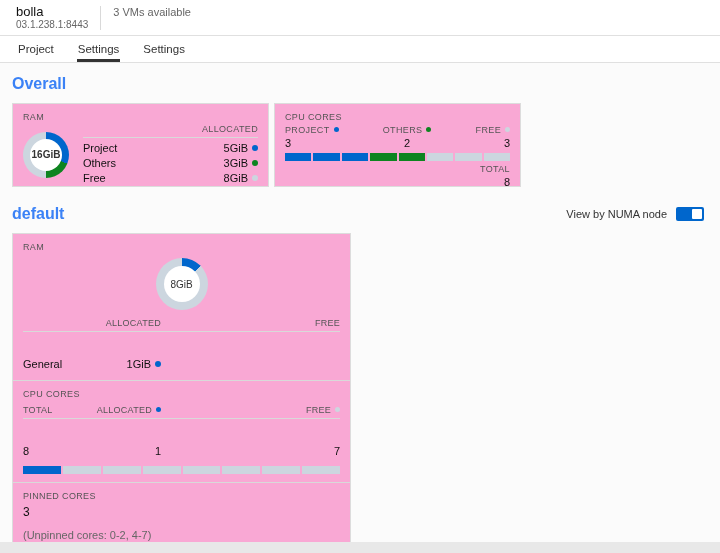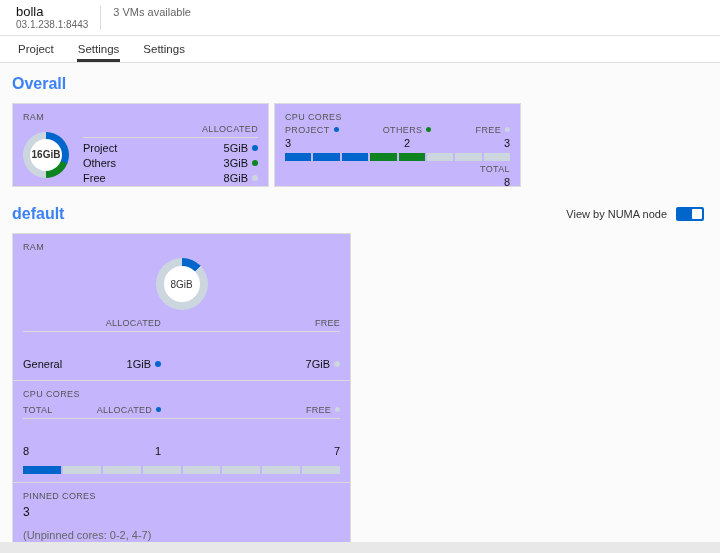--- a/index.html
+++ b/index.html
@@ -19,21 +19,21 @@
   .vms { font-size:11px; color:#666; align-self:flex-start; margin-top:6px;text-align:center; }
   
   .tabs { height:27px; background:#fff; border-bottom:1px solid #e0e0e0;
     display:flex; gap:22px; padding:0 17px; align-items:flex-end; }
   .tab { font-size:11.5px; color:#333; padding:0 1px 7px; cursor:pointer; }
   .tab.active { border-bottom:3px solid #333; padding-bottom:4px; }
   
   .content { padding:8px 16px 0 12px; }
   .section-title { font-size:16px; font-weight:700; color:#3b82f6; margin:4px 0 10px; }
   .cards-row { display:flex; gap:5px; }
-  .card { background:#c4b5fd; border:1px solid #dcdcdc; }
+  .card { background:#f9a8d4; border:1px solid #dcdcdc; }
   .card-label { font-size:9px; color:#555; letter-spacing:.04em; }
   
   .ram-card { width:257px; height:84px; padding:8px 10px; }
   .ram-body { display:flex; gap:14px; align-items:center; margin-top:2px; }
   .donut { position:relative; border-radius:50%; display:flex; align-items:center; justify-content:center; flex:none; }
   .donut::before { content:""; position:absolute; border-radius:50%; background:#fff; }
   .donut.d46 { width:46px; height:46px;font-weight:bold; } .donut.d46::before { inset:7px; }
   .donut.d52 { width:52px; height:52px; margin:6px auto 8px; } .donut.d52::before { inset:8px; }
   .donut-label { position:relative; font-size:10px; color:#333; }
   .legend { flex:1; }
@@ -183,21 +183,20 @@
           <span class="donut-label">8GiB</span>
         </div>
         <div class="cols head">
           <span class="c-name"></span>
           <span class="c-a">ALLOCATED</span>
           <span class="c-f">FREE</span>
         </div>
         <div class="cols row">
           <span class="c-name">General</span>
           <span class="c-a"><span>1GiB</span><i class="dot" style="background: rgb(0, 102, 204);"></i></span>
-          <span class="c-f"><span>7GiB</span><i class="dot" style="background: rgb(204, 214, 223);"></i></span>
         </div>
       </div>
 
       <div class="numa-section cpu-sec">
         <div class="card-label" style="margin-bottom:6px;">CPU CORES</div>
         <div class="cols head">
           <span class="c-name">TOTAL</span>
           <span class="c-a"><span>ALLOCATED</span><i class="dot sm" style="background: rgb(0, 102, 204);"></i></span>
           <span class="c-f"><span>FREE</span><i class="dot sm" style="background: rgb(204, 214, 223);"></i></span>
         </div>

